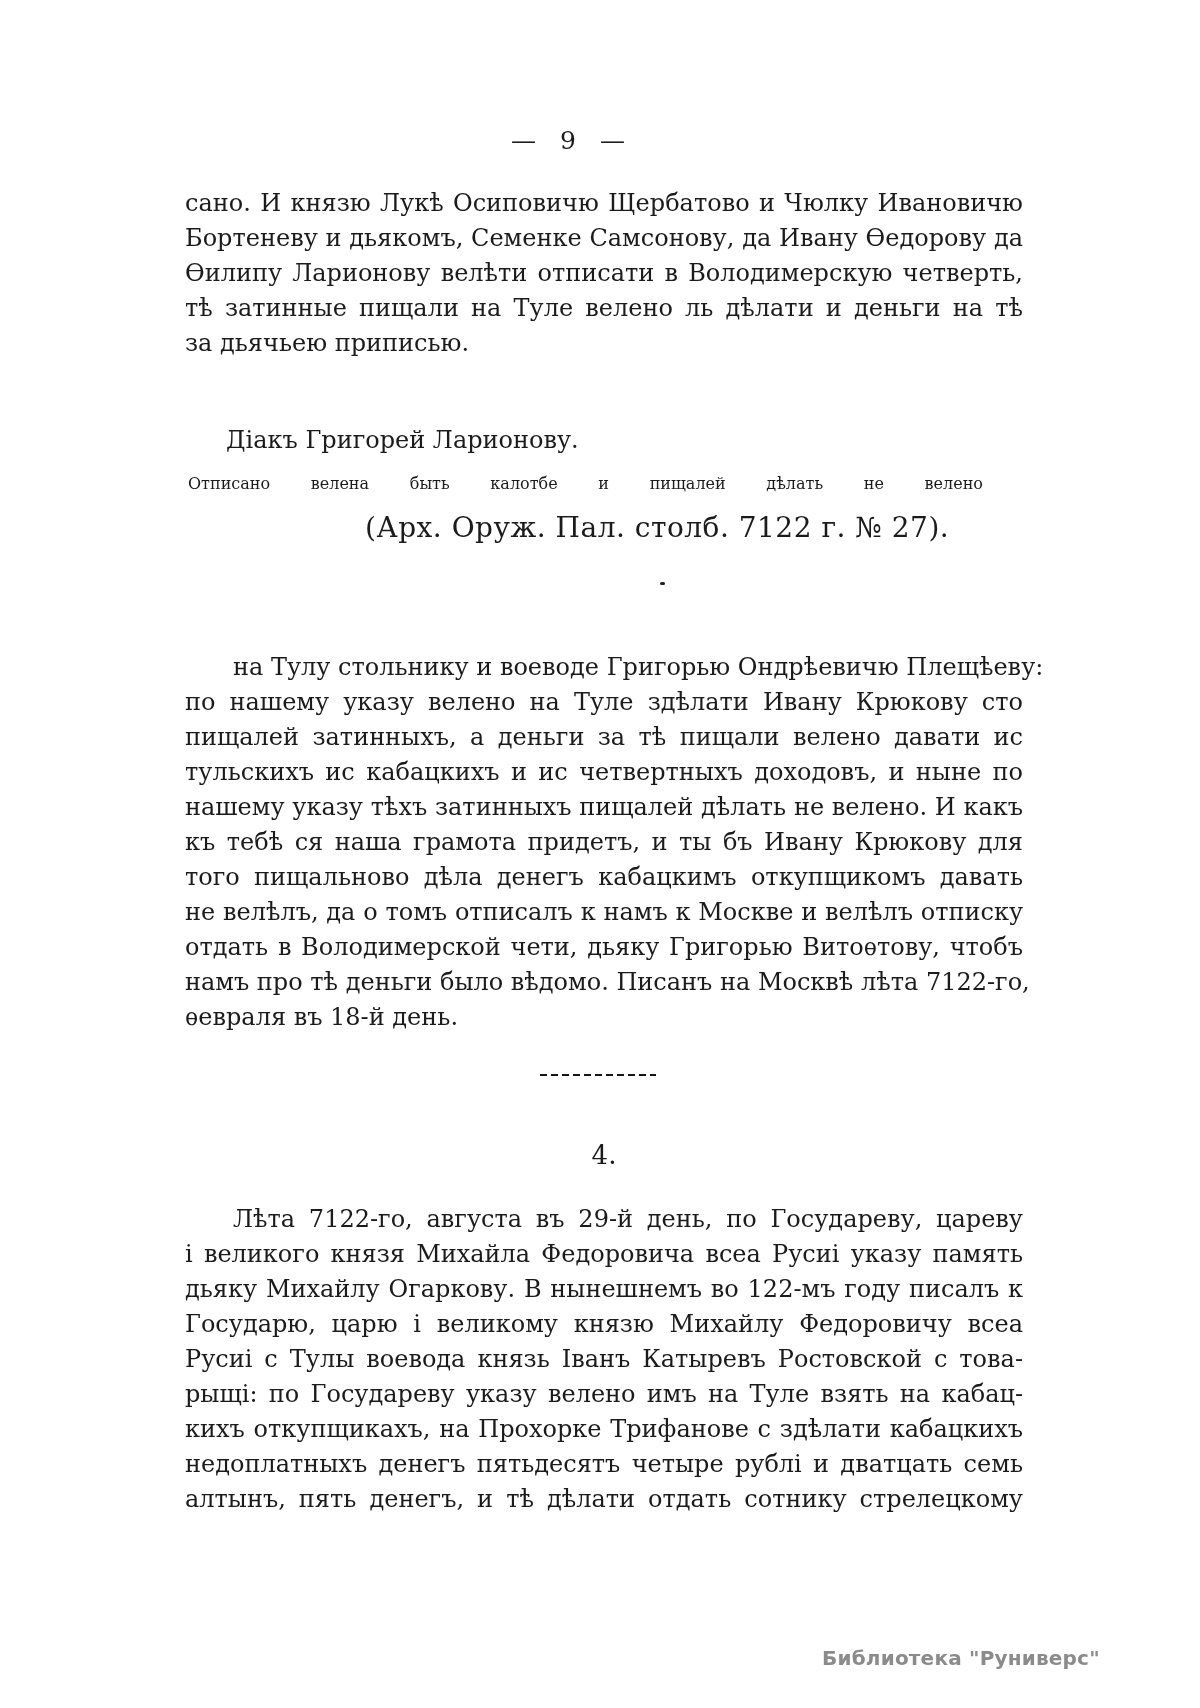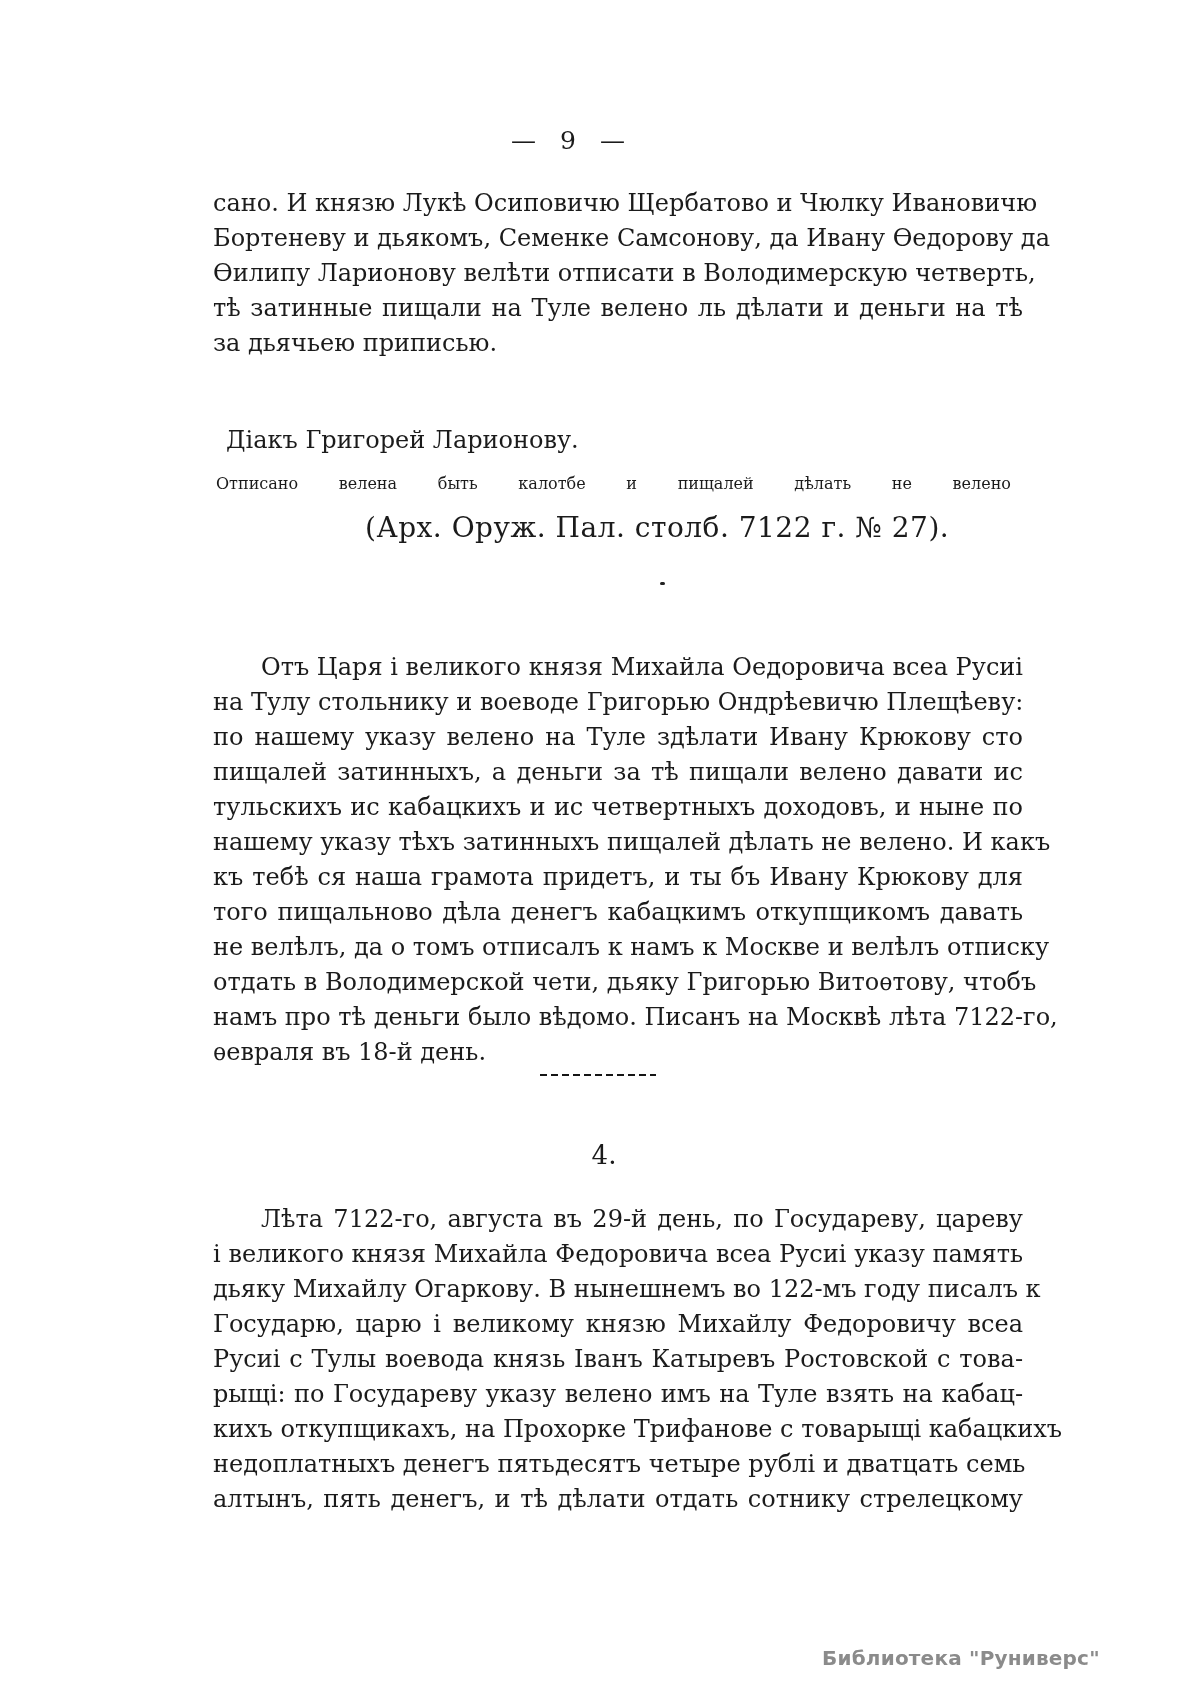--- a/index.html
+++ b/index.html
@@ -19,21 +19,20 @@
   }
   .para {
     position:absolute; left:185px; width:838px;
     font-size:24px; line-height:35px;
   }
   .tline {
     white-space:nowrap;
     text-align:justify;
     text-align-last:justify;
     text-justify:inter-word;
-    margin-left:28px;
   }
   .tline-last { text-align-last:left; }
   .para-indent .tline:first-child { text-indent:48px; }
   #para1 { top:186px; }
   #para2 { top:650px; }
   #para3 { top:1202px; }
   .diak {
     position:absolute; left:226px; top:423px;
     font-size:24px; line-height:35px;
   }
@@ -81,21 +80,20 @@
 
   <div class="diak">Діакъ Григорей Ларионову.</div>
 
   <div class="otp tline">Отписано велена быть калотбе и пищалей дѣлать не велено</div>
 
   <div class="arh">(Арх. Оруж. Пал. столб. 7122 г. № 27).</div>
 
   <div class="dot"></div>
 
   <div class="para para-indent" id="para2">
-      <div class="tline">Отъ Царя і великого князя Михайла Оедоровича всеа Русиі</div>
       <div class="tline">на Тулу стольнику и воеводе Григорью Ондрѣевичю Плещѣеву:</div>
       <div class="tline">по нашему указу велено на Туле здѣлати Ивану Крюкову сто</div>
       <div class="tline">пищалей затинныхъ, а деньги за тѣ пищали велено давати ис</div>
       <div class="tline">тульскихъ ис кабацкихъ и ис четвертныхъ доходовъ, и ныне по</div>
       <div class="tline">нашему указу тѣхъ затинныхъ пищалей дѣлать не велено. И какъ</div>
       <div class="tline">къ тебѣ ся наша грамота придетъ, и ты бъ Ивану Крюкову для</div>
       <div class="tline">того пищальново дѣла денегъ кабацкимъ откупщикомъ давать</div>
       <div class="tline">не велѣлъ, да о томъ отписалъ к намъ к Москве и велѣлъ отписку</div>
       <div class="tline">отдать в Володимерской чети, дьяку Григорью Витоѳтову, чтобъ</div>
       <div class="tline">намъ про тѣ деньги было вѣдомо. Писанъ на Москвѣ лѣта 7122-го,</div>
@@ -106,20 +104,20 @@
 
   <div class="sec">4.</div>
 
   <div class="para para-indent" id="para3">
       <div class="tline">Лѣта 7122-го, августа въ 29-й день, по Государеву, цареву</div>
       <div class="tline">і великого князя Михайла Федоровича всеа Русиі указу память</div>
       <div class="tline">дьяку Михайлу Огаркову. В нынешнемъ во 122-мъ году писалъ к</div>
       <div class="tline">Государю, царю і великому князю Михайлу Федоровичу всеа</div>
       <div class="tline">Русиі с Тулы воевода князь Іванъ Катыревъ Ростовской с това-</div>
       <div class="tline">рыщі: по Государеву указу велено имъ на Туле взять на кабац-</div>
-      <div class="tline">кихъ откупщикахъ, на Прохорке Трифанове с товарыщі кабацкихъ</div>
+      <div class="tline">кихъ откупщикахъ, на Прохорке Трифанове с здѣлати кабацкихъ</div>
       <div class="tline">недоплатныхъ денегъ пятьдесятъ четыре рублі и дватцать семь</div>
       <div class="tline">алтынъ, пять денегъ, и тѣ дѣлати отдать сотнику стрелецкому</div>
     </div>
 
   <div class="wm">Библиотека "Руниверс"</div>
 
 </div>
 
 </body></html>

